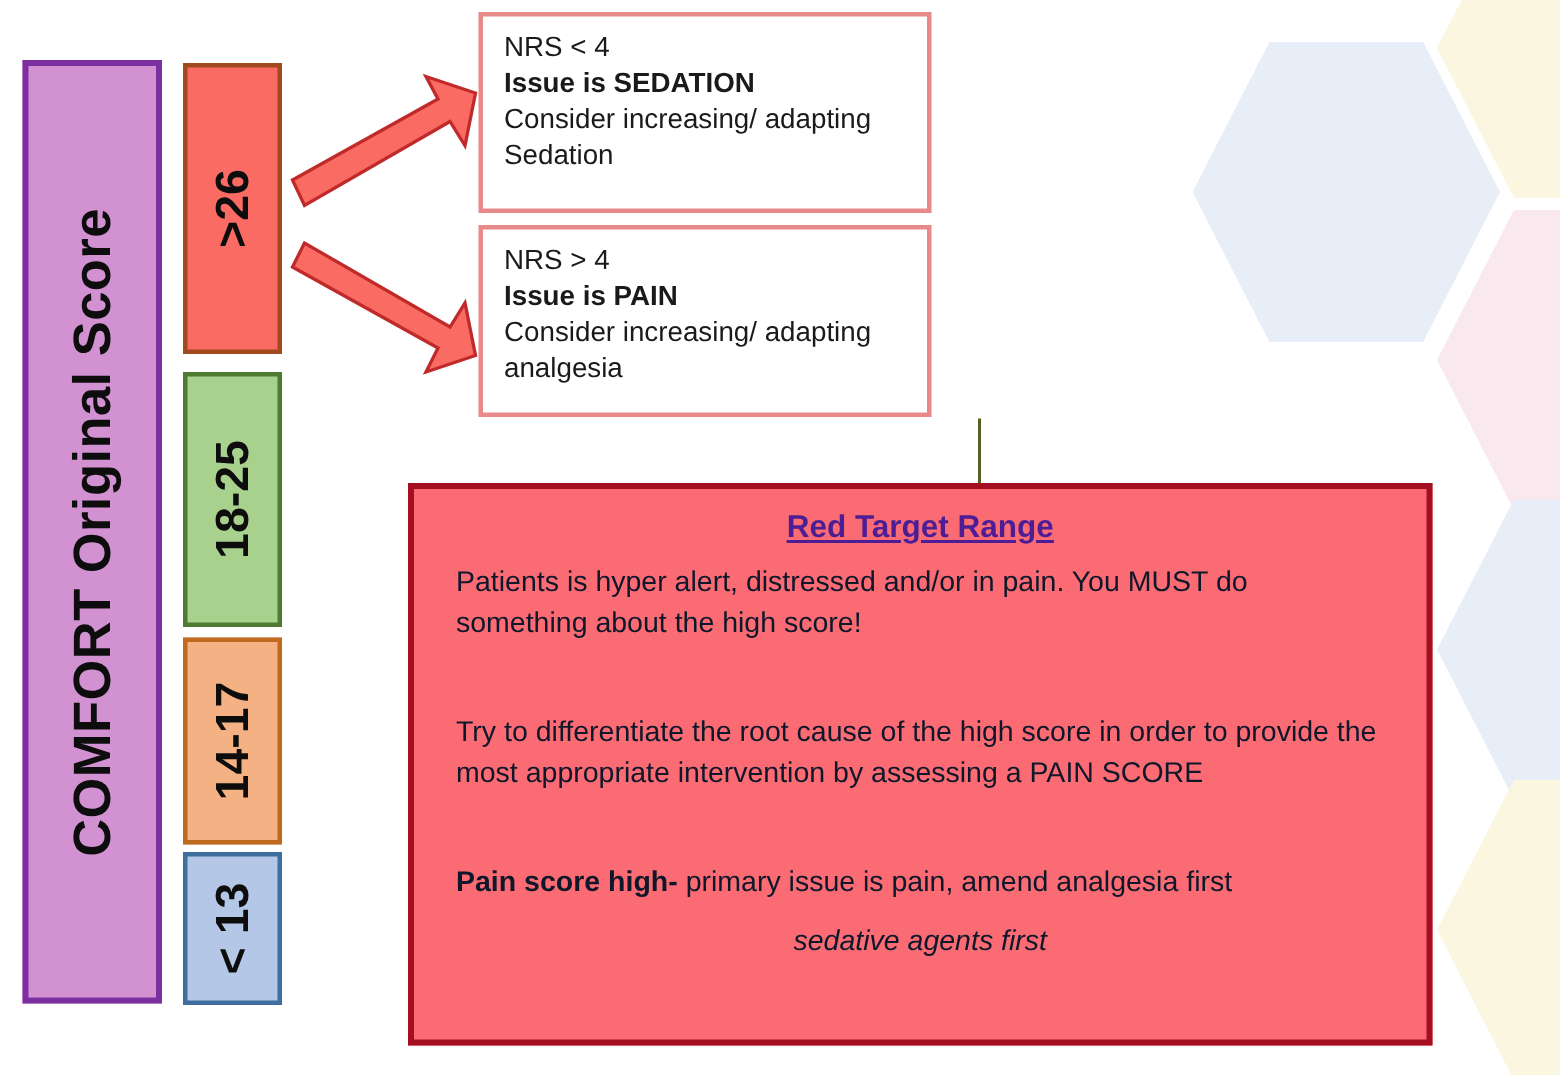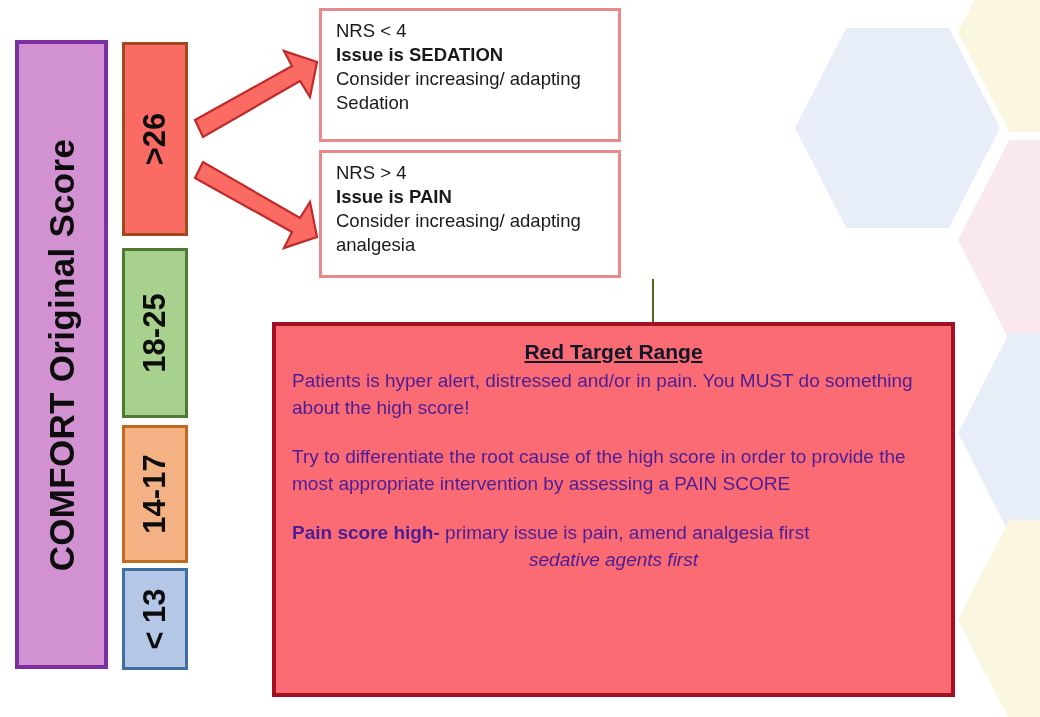--- a/index.html
+++ b/index.html
@@ -114,28 +114,28 @@
     box-sizing: border-box;
     background: #fa6b73;
     border: 4px solid #a41022;
     padding: 10px 16px 10px 16px;
   }
   #red-panel .heading {
     text-align: center;
     font-size: 21px;
     font-weight: bold;
     text-decoration: underline;
-    color: #0f172a;
+    color: #4c1d95;
     margin: 4px 0 4px 0;
   }
   #red-panel .para {
     font-size: 19px;
-    color: #4c1d95;
+    color: #0f172a;
     line-height: 1.42;
-    margin: 0;
+    margin: 12px;
   }
   #red-panel .spacer {
     height: 22px;
   }
   #red-panel .para .bold {
     font-weight: bold;
   }
   #red-panel .para.centered {
     text-align: center;
     font-style: italic;

